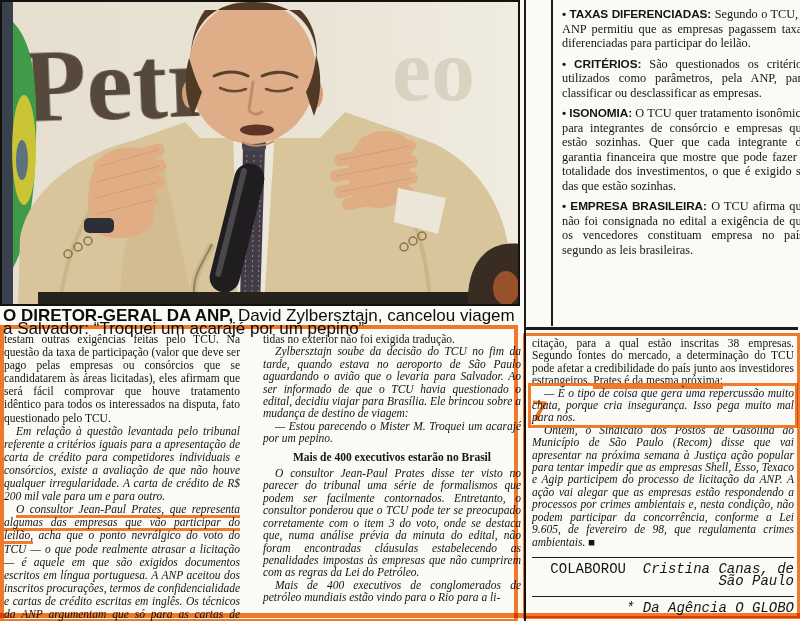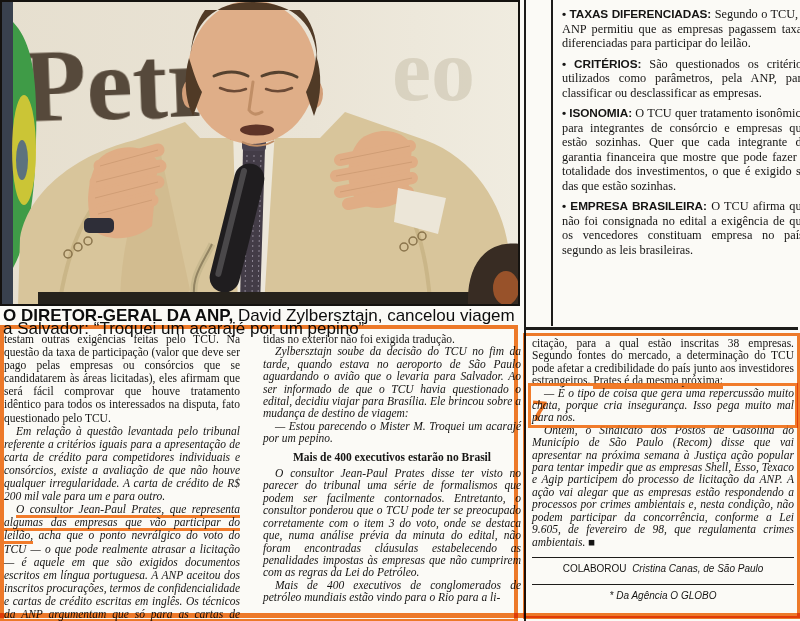--- a/index.html
+++ b/index.html
@@ -25,21 +25,21 @@
   
   .col{position:absolute;text-align:justify;font-size:11.5px;}
   .col p{margin:0;}
   .col p.ind{text-indent:12px;font-style:italic;}
   .col1{left:4px;top:333px;width:236px;line-height:13.1px;}
   .col2{left:263px;top:333px;width:258px;line-height:12.4px;}
   .col3{left:532px;top:337px;width:262px;line-height:12.4px;}
   .col p.subhead{font-weight:bold;text-align:center;text-indent:0;margin:6px 0 4px 0;}
 
   .footer-rule{border:none;border-top:1.5px solid #1d1c1a;margin:9px 0 5px 0;}
-  .colab,.agency{font-family:Liberation Sans, sans-serif;font-size:10px;line-height:12px;text-align:center;}
+  .colab,.agency{font-family:Liberation Mono, monospace;font-size:14px;line-height:12px;text-align:right;}
   .colab .it,.agency{font-style:italic;}
 
   
   .ann{position:absolute;pointer-events:none;mix-blend-mode:multiply;}
   .ann-left-box{left:0px;top:325px;width:510px;height:290px;border:4px solid rgba(240,112,24,.92);}
   .ann-right-box{left:523px;top:333px;width:271px;height:280px;border:3px solid rgba(240,112,24,.92);}
   .ann-bottom{left:0;top:613px;width:800px;height:5px;background:rgba(240,112,24,.92);}
   .ann-mark7{left:531px;top:395px;font:bold 29px "Liberation Sans",sans-serif;
              color:rgba(240,112,24,.95);transform:rotate(5deg);}
   .u-mark{border-bottom:3.5px solid rgba(240,112,24,.92);}

